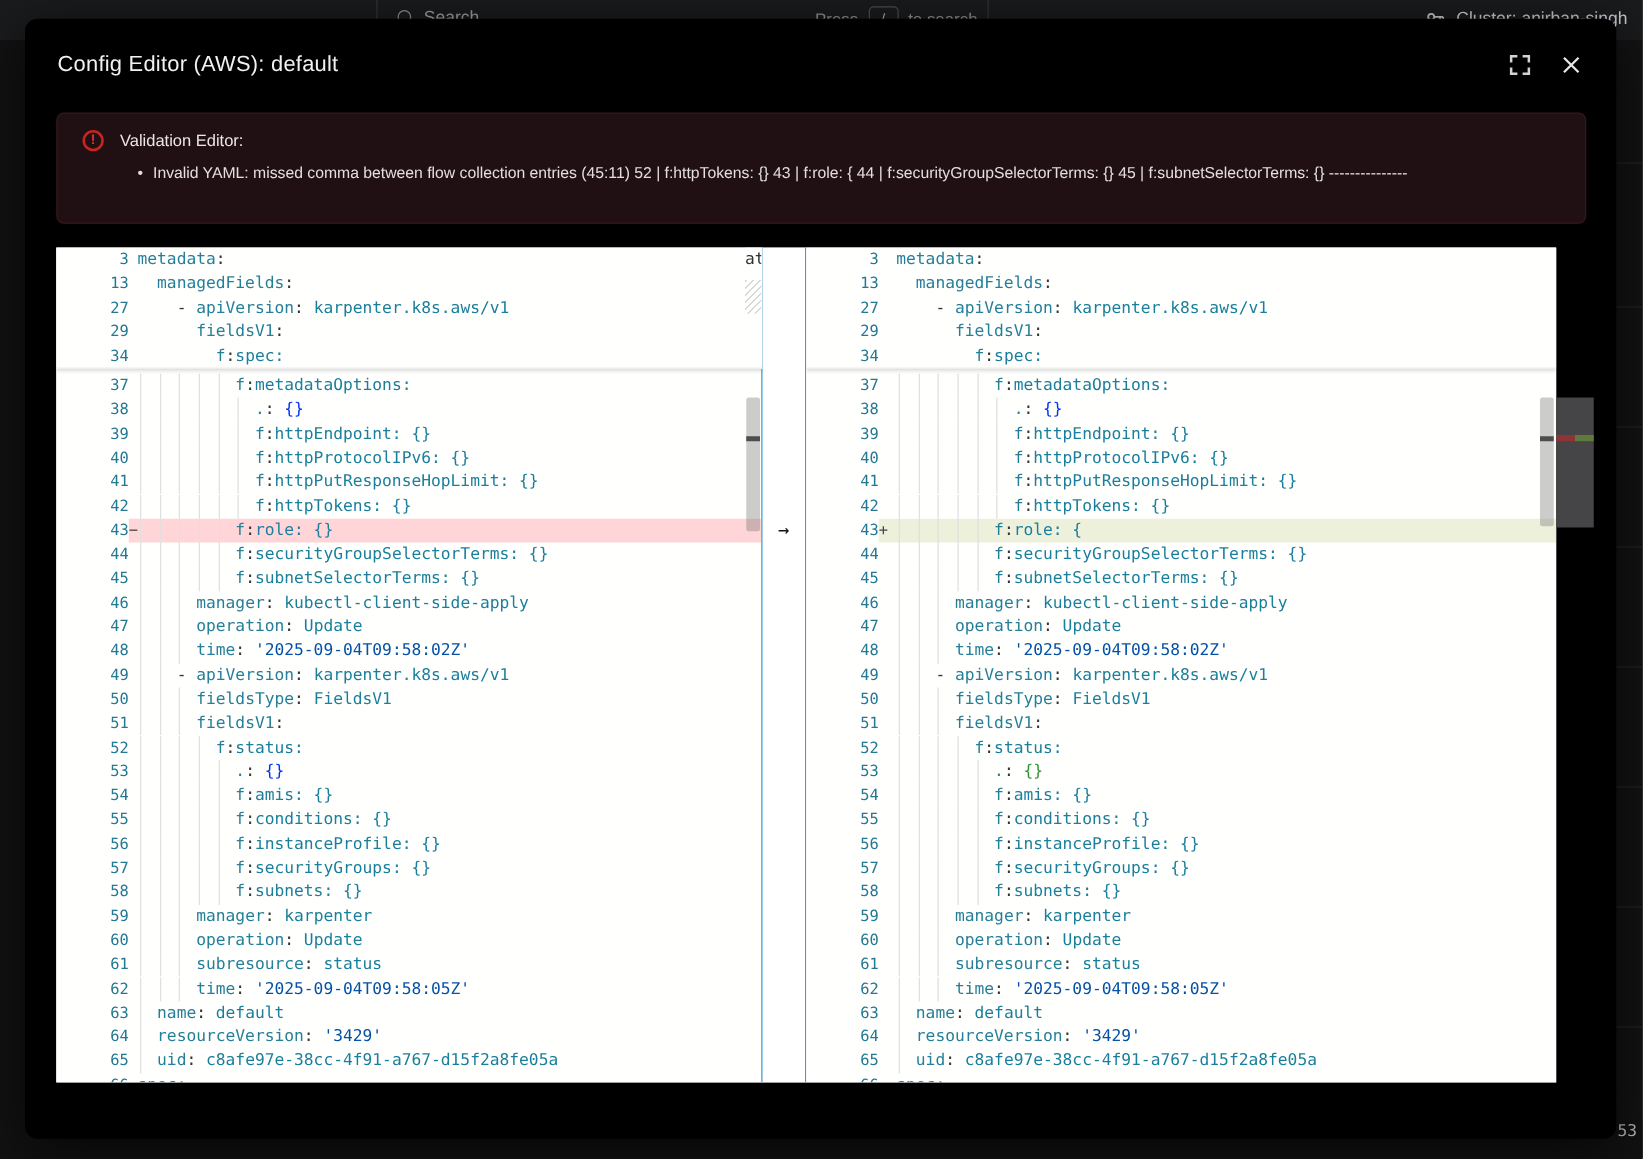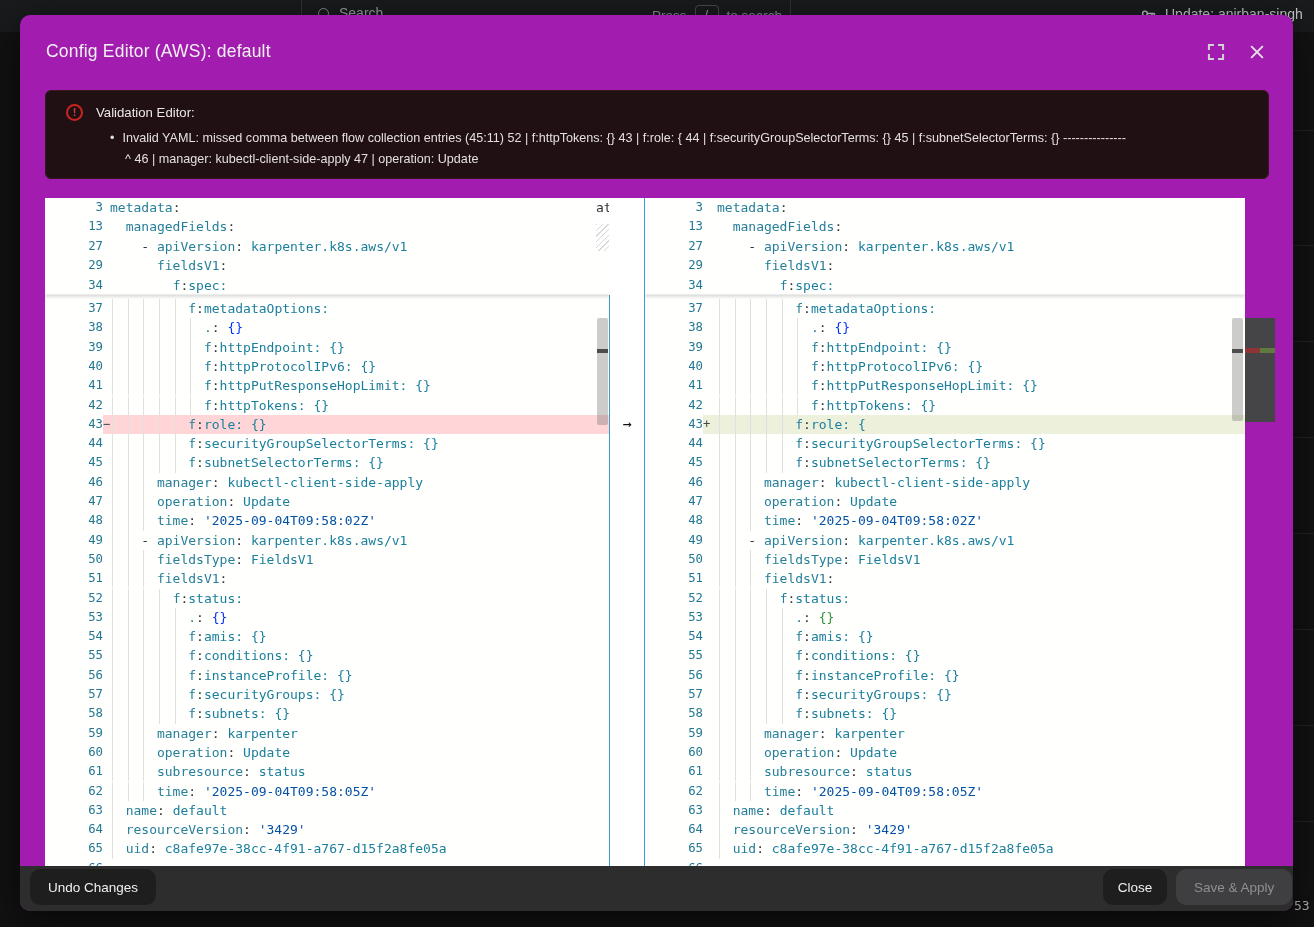--- a/index.html
+++ b/index.html
@@ -14,21 +14,21 @@
   .ring::after { content:""; position:absolute; width:5px; height:1.6px; background:#8a8f96; transform:rotate(45deg); right:-4px; bottom:-1px; }
   .press-wrap { position:absolute; left:652px; top:5px; display:flex; align-items:center; gap:8px; color:#8d9196; font-size:13.5px; }
   .keycap { min-width:24px; height:20px; border:1px solid #4b4e54; border-radius:4px; display:inline-flex; align-items:center; justify-content:center; font-size:12px; color:#a8acb2; padding:0 6px; }
   .cluster-wrap { position:absolute; left:1140px; top:5px; display:flex; align-items:center; gap:8px; color:#c9ccd1; font-size:14px; white-space:nowrap; }
   .bg-right-sliver { position:absolute; left:1293px; top:32px; width:21px; height:895px; background:#131313; }
   .bg-right-sliver .hline { position:absolute; left:0; width:21px; height:1px; background:#242424; }
   .bg-bottom { position:absolute; left:0; top:895px; width:1314px; height:32px; background:#121212; }
   .row-tail { position:absolute; left:1294px; top:898px; color:#b9b9b9; font-family:"DejaVu Sans Mono", monospace; font-size:13px; }
 
   
-  .modal { position:absolute; left:20px; top:15px; width:1273px; height:896px; background:#a21caf; border-radius:10px; box-shadow:0 10px 44px rgba(0,0,0,.65); }
+  .modal { position:absolute; left:20px; top:15px; width:1273px; height:896px; background:#000000; border-radius:10px; box-shadow:0 10px 44px rgba(0,0,0,.65); }
   .modal-title { position:absolute; left:26px; top:26px; font-size:17.5px; font-weight:500; color:#f1f1f1; letter-spacing:.2px; }
   .icon-btn { position:absolute; width:24px; height:24px; background:none; border:none; cursor:pointer; padding:0; }
 
   
   .alert { position:absolute; left:25px; top:75px; width:1224px; height:89px; background:#211013; border:1px solid #35191c; border-radius:6px; }
   .alert-icon { position:absolute; left:20px; top:13px; width:17px; height:17px; border:2px solid #c9251f; border-radius:50%; color:#d43a33; font-weight:bold; font-size:11px; text-align:center; line-height:13px; }
   .alert-title { position:absolute; left:50px; top:14px; font-size:13.2px; color:#ebe7e7; }
   .alert-msg { position:absolute; left:64px; top:37px; width:1150px; font-size:12.6px; color:#e3dfdf; line-height:21px; }
   .alert-msg .bullet { margin-right:8px; }
   .alert-msg .cont { padding-left:15px; }
@@ -83,21 +83,21 @@
       <span>Press</span>
       <span class="keycap">/</span>
       <span>to search</span>
     </div>
     <div class="vsep" style="left:790px"></div>
     <div class="cluster-wrap">
       <svg width="17" height="17" viewBox="0 0 24 24">
           <circle cx="7" cy="12" r="3.4" fill="none" stroke="#c4c7cc" stroke-width="2"></circle>
           <path d="M10.5 12h10M17 12v3.4M20.5 12v2.6" stroke="#c4c7cc" stroke-width="2" fill="none"></path>
         </svg>
-      <span>Update: anirban-singh</span>
+      <span>Cluster: anirban-singh</span>
     </div>
   </div>
 
   <div class="bg-right-sliver">
     <div class="hline" style="top:98px"></div>
       <div class="hline" style="top:213px"></div>
     <div class="hline" style="top:309px"></div>
       <div class="hline" style="top:405px"></div>
     <div class="hline" style="top:501px"></div>
       <div class="hline" style="top:597px"></div>
@@ -125,21 +125,20 @@
       <svg width="20" height="20" viewBox="0 0 24 24">
           <path d="M5 5l14 14M19 5L5 19" stroke="#e6e6e6" stroke-width="2.2" fill="none"></path>
         </svg>
     </button>
 
     <div class="alert">
       <div class="alert-icon">!</div>
       <div class="alert-title">Validation Editor:</div>
       <div class="alert-msg">
         <div><span class="bullet">•</span><span>Invalid YAML: missed comma between flow collection entries (45:11) 52 | f:httpTokens: {} 43 | f:role: { 44 | f:securityGroupSelectorTerms: {} 45 | f:subnetSelectorTerms: {} ---------------</span></div>
-        <div class="cont">^ 46 | manager: kubectl-client-side-apply 47 | operation: Update</div>
       </div>
     </div>
 
     <div class="editor">
       <div class="pane pane-left" id="paneL">
           <div class="sticky">
             <div class="code-row" style="top: 0px;"><span class="lnum">3</span><span class="ltext" style="left:65px"><span class="k">metadata</span><span class="pu">:</span></span></div>
             <div class="code-row" style="top: 19.4px;"><span class="lnum">13</span><span class="ltext" style="left:65px">  <span class="k">managedFields</span><span class="pu">:</span></span></div>
             <div class="code-row" style="top: 38.8px;"><span class="lnum">27</span><span class="ltext" style="left:65px">    <span class="pu">- </span><span class="k">apiVersion</span><span class="pu">:</span> <span class="v">karpenter.k8s.aws/v1</span></span></div>
             <div class="code-row" style="top: 58.2px;"><span class="lnum">29</span><span class="ltext" style="left:65px">      <span class="k">fieldsV1</span><span class="pu">:</span></span></div>
@@ -225,19 +224,14 @@
       <div class="sb-thumb" style="left:552px; top:120px; height:107px;"></div>
       <div class="sb-mark" style="left:552px; top:151px;"></div>
       <div class="sb-thumb" style="left:1187px; top:120px; height:103px;"></div>
       <div class="sb-mark" style="left:1187px; top:151px;"></div>
     </div>
 
     <div class="ov-slider"></div>
     <div class="ov-red"></div>
     <div class="ov-green"></div>
 
-    <div class="footer">
-      <button class="btn btn-dark" style="left:10px;">Undo Changes</button>
-      <button class="btn btn-dark" style="left:1083px; width:64px; padding:0;">Close</button>
-      <button class="btn btn-disabled" style="left:1156px;" disabled="">Save &amp; Apply</button>
-    </div>
   </div>
 </div>
 
 </body></html>

